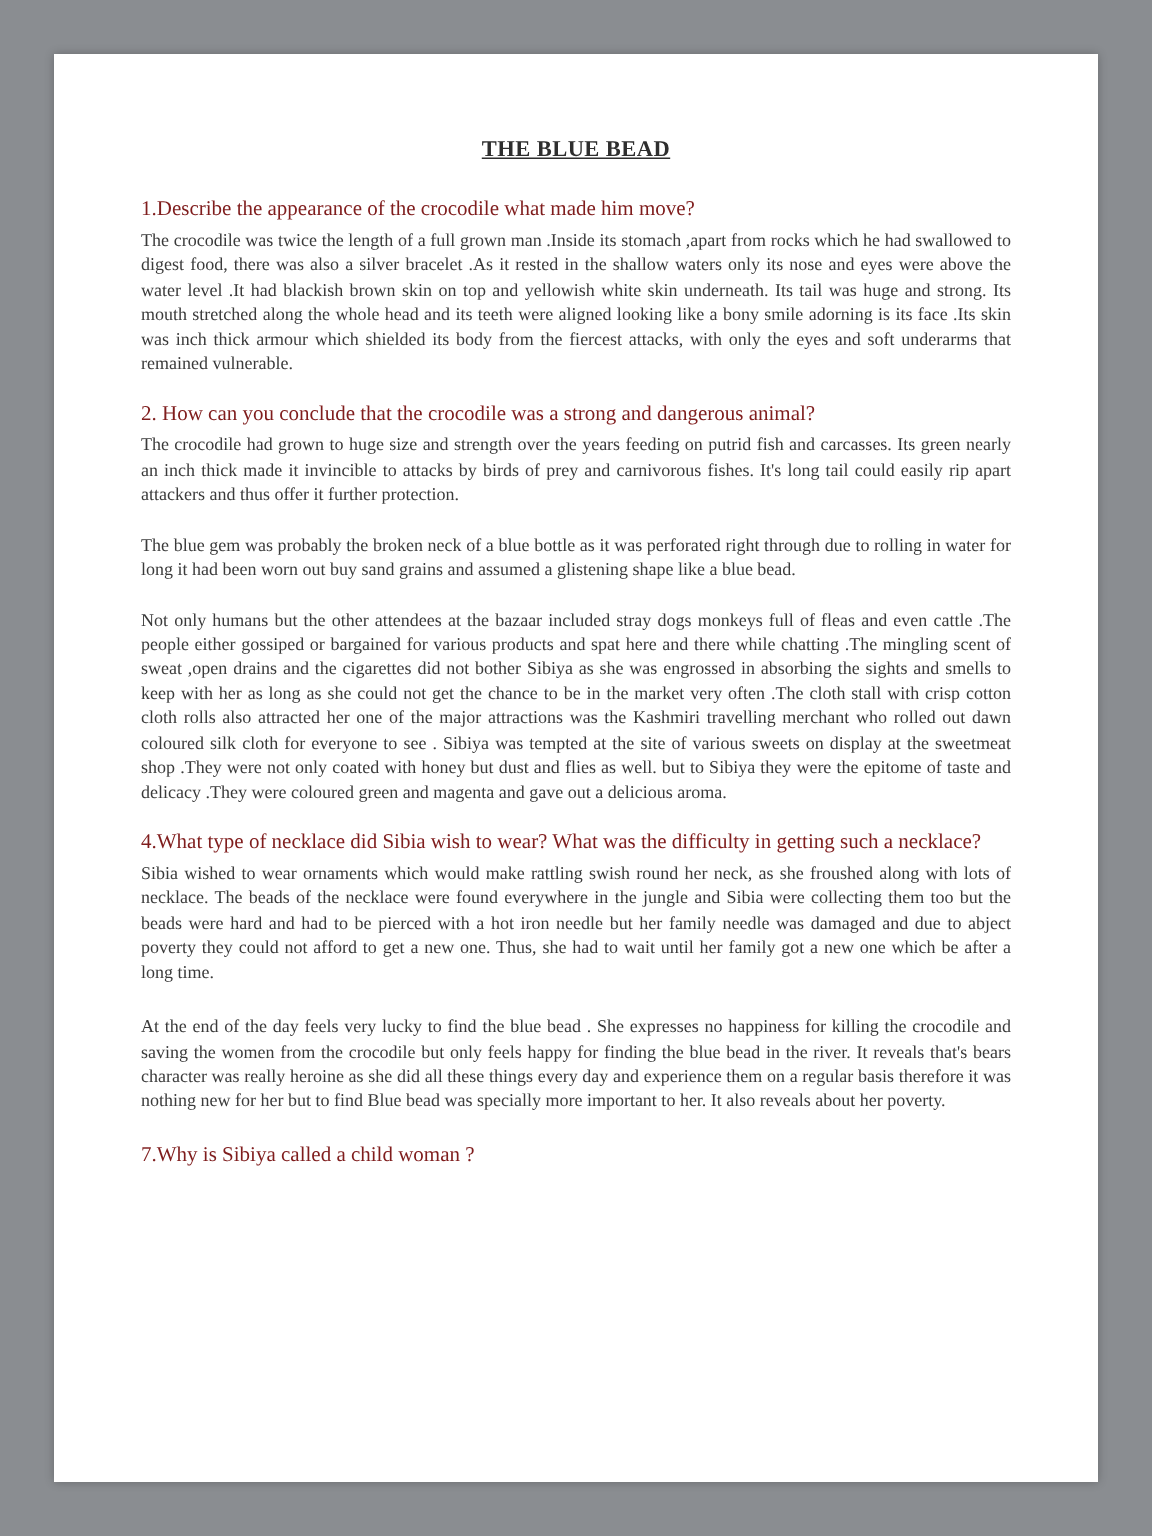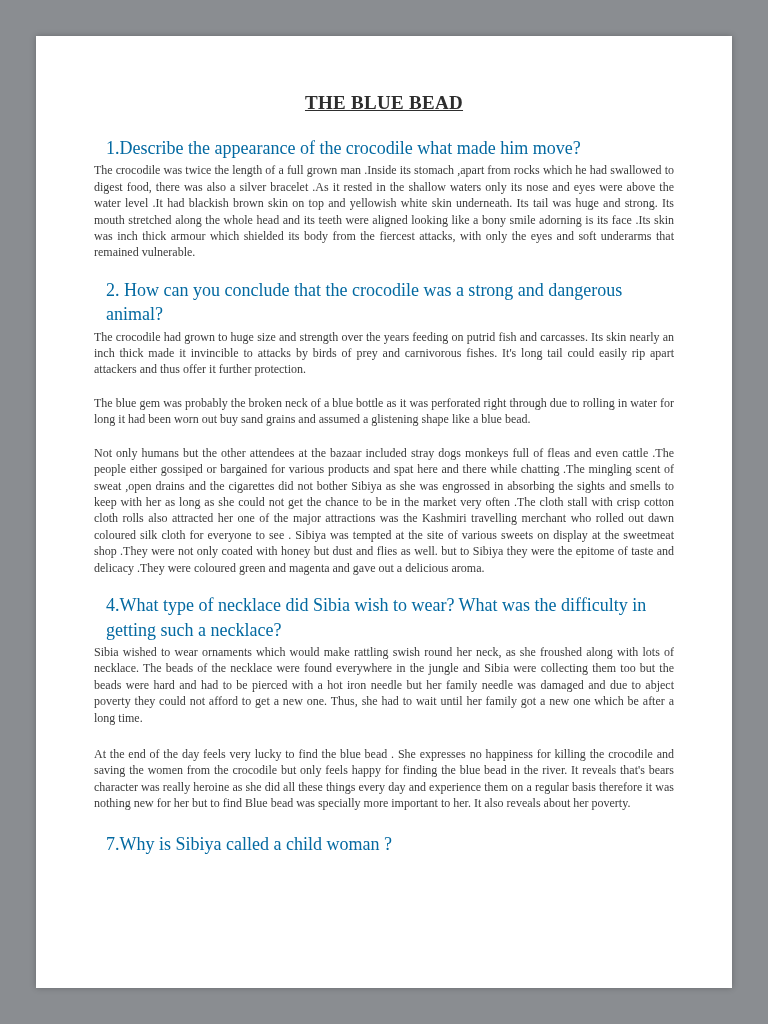--- a/index.html
+++ b/index.html
@@ -23,35 +23,35 @@
     width: 696px;
     height: 952px;
     background: #ffffff;
     box-sizing: border-box;
     padding: 56px 58px 40px 58px;
     box-shadow: 0 0 6px rgba(0,0,0,0.25);
     overflow: hidden;
   }
   .doc-title {
     text-align: center;
-    font-size: 19px;
+    font-size: 15px;
     font-weight: bold;
     text-decoration: underline;
     color: #2e2e2e;
     letter-spacing: 0.3px;
     margin: 0 0 22px 0;
   }
   .qa {
     margin: 0 0 17px 0;
   }
   .question {
-    font-size: 18px;
-    color: #0369a1;
+    font-size: 14px;
+    color: #7f1d1d;
     line-height: 1.35;
-    margin: 0 0 2px 12px;
+    margin: 0 0 2px 0;
   }
   .answer {
     font-size: 12px;
     color: #3a3a3a;
     line-height: 1.37;
     text-align: justify;
     margin: 0;
   }
   
   #sections .qa:nth-of-type(6) .answer {
@@ -68,21 +68,21 @@
 <div class="viewer">
   <div class="paper">
     <h1 class="doc-title">THE BLUE BEAD</h1>
     <div id="sections">
         <section class="qa">
           <div class="question">1.Describe the appearance of the crocodile what made him move?</div>
           <div class="answer">The crocodile was twice the length of a full grown man .Inside its stomach ,apart from rocks which he had swallowed to digest food, there was also a silver bracelet .As it rested in the shallow waters only its nose and eyes were above the water level .It had blackish brown skin on top and yellowish white skin underneath. Its tail was huge and strong. Its mouth stretched along the whole head and its teeth were aligned looking like a bony smile adorning is its face .Its skin was inch thick armour which shielded its body from the fiercest attacks, with only the eyes and soft underarms that remained vulnerable.</div>
         </section>
         <section class="qa">
           <div class="question">2. How can you conclude that the crocodile was a strong and dangerous animal?</div>
-          <div class="answer">The crocodile had grown to huge size and strength over the years feeding on putrid fish and carcasses. Its skin nearly an inch thick made it invincible to attacks by birds of prey and carnivorous fishes. It's long tail could easily rip apart attackers and thus offer it further protection.</div>
+          <div class="answer">The crocodile had grown to huge size and strength over the years feeding on putrid fish and carcasses. Its green nearly an inch thick made it invincible to attacks by birds of prey and carnivorous fishes. It's long tail could easily rip apart attackers and thus offer it further protection.</div>
         </section>
         <section class="qa">
           <div class="answer">The blue gem was probably the broken neck of a blue bottle as it was perforated right through due to rolling in water for long it had been worn out buy sand grains and assumed a glistening shape like a blue bead.</div>
         </section>
         <section class="qa">
           <div class="answer">Not only humans but the other attendees at the bazaar included stray dogs monkeys full of fleas and even cattle .The people either gossiped or bargained for various products and spat here and there while chatting .The mingling scent of sweat ,open drains and the cigarettes did not bother Sibiya as she was engrossed in absorbing the sights and smells to keep with her as long as she could not get the chance to be in the market very often .The cloth stall with crisp cotton cloth rolls also attracted her one of the major attractions was the Kashmiri travelling merchant who rolled out dawn  coloured silk cloth for everyone to see . Sibiya was tempted at the site of various sweets on display at the sweetmeat shop .They were not only coated with honey but dust and flies as well. but to Sibiya they were the epitome of taste and delicacy .They were coloured green and magenta and gave out a delicious aroma.</div>
         </section>
         <section class="qa">
           <div class="question">4.What type of necklace did Sibia wish to wear? What was the difficulty in getting such a necklace?</div>
           <div class="answer">Sibia wished to wear ornaments which would make rattling swish round her neck, as she froushed along with lots of necklace. The beads of the necklace were found everywhere in the jungle and Sibia were collecting them too but the beads were hard and had to be pierced with a hot iron needle but her family needle was damaged and due to abject poverty they could not afford to get a new one. Thus, she had to wait until her family got a new one which be after a long time.</div>

